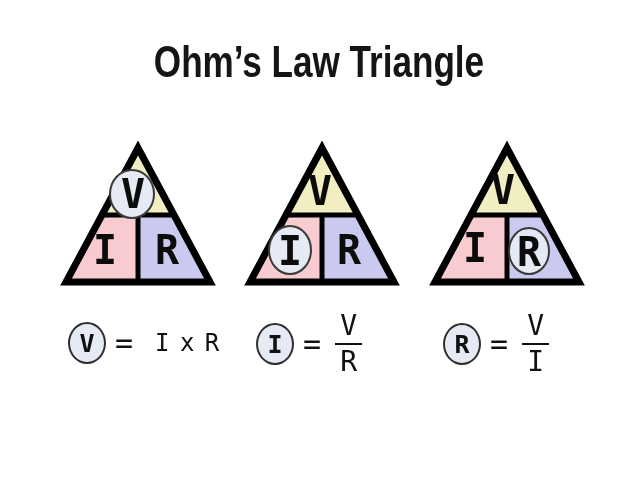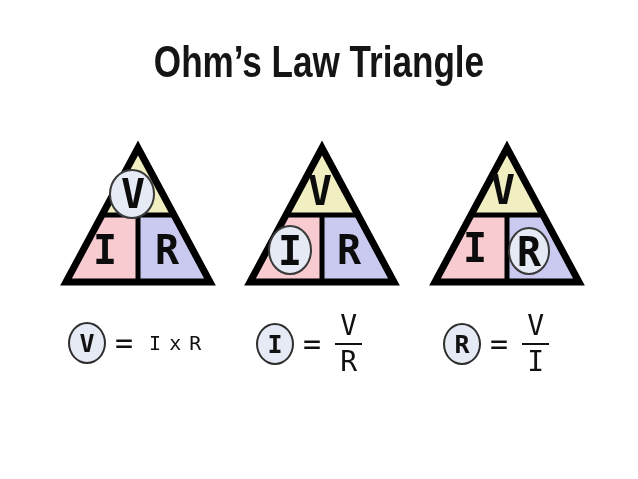--- a/index.html
+++ b/index.html
@@ -54,22 +54,22 @@
     font-weight: bold;
     font-size: 25px;
     flex: 0 0 auto;
   }
   .equals {
     font-size: 30px;
     margin-left: 9px;
     line-height: 1;
   }
   .expr {
-    font-size: 20px;
-    margin-left: 16px;
+    font-size: 24px;
+    margin-left: 22px;
     word-spacing: -4px;
     line-height: 1;
     white-space: nowrap;
   }
   .fraction {
     display: flex;
     flex-direction: column;
     align-items: center;
     margin-left: 14px;
     line-height: 1;

